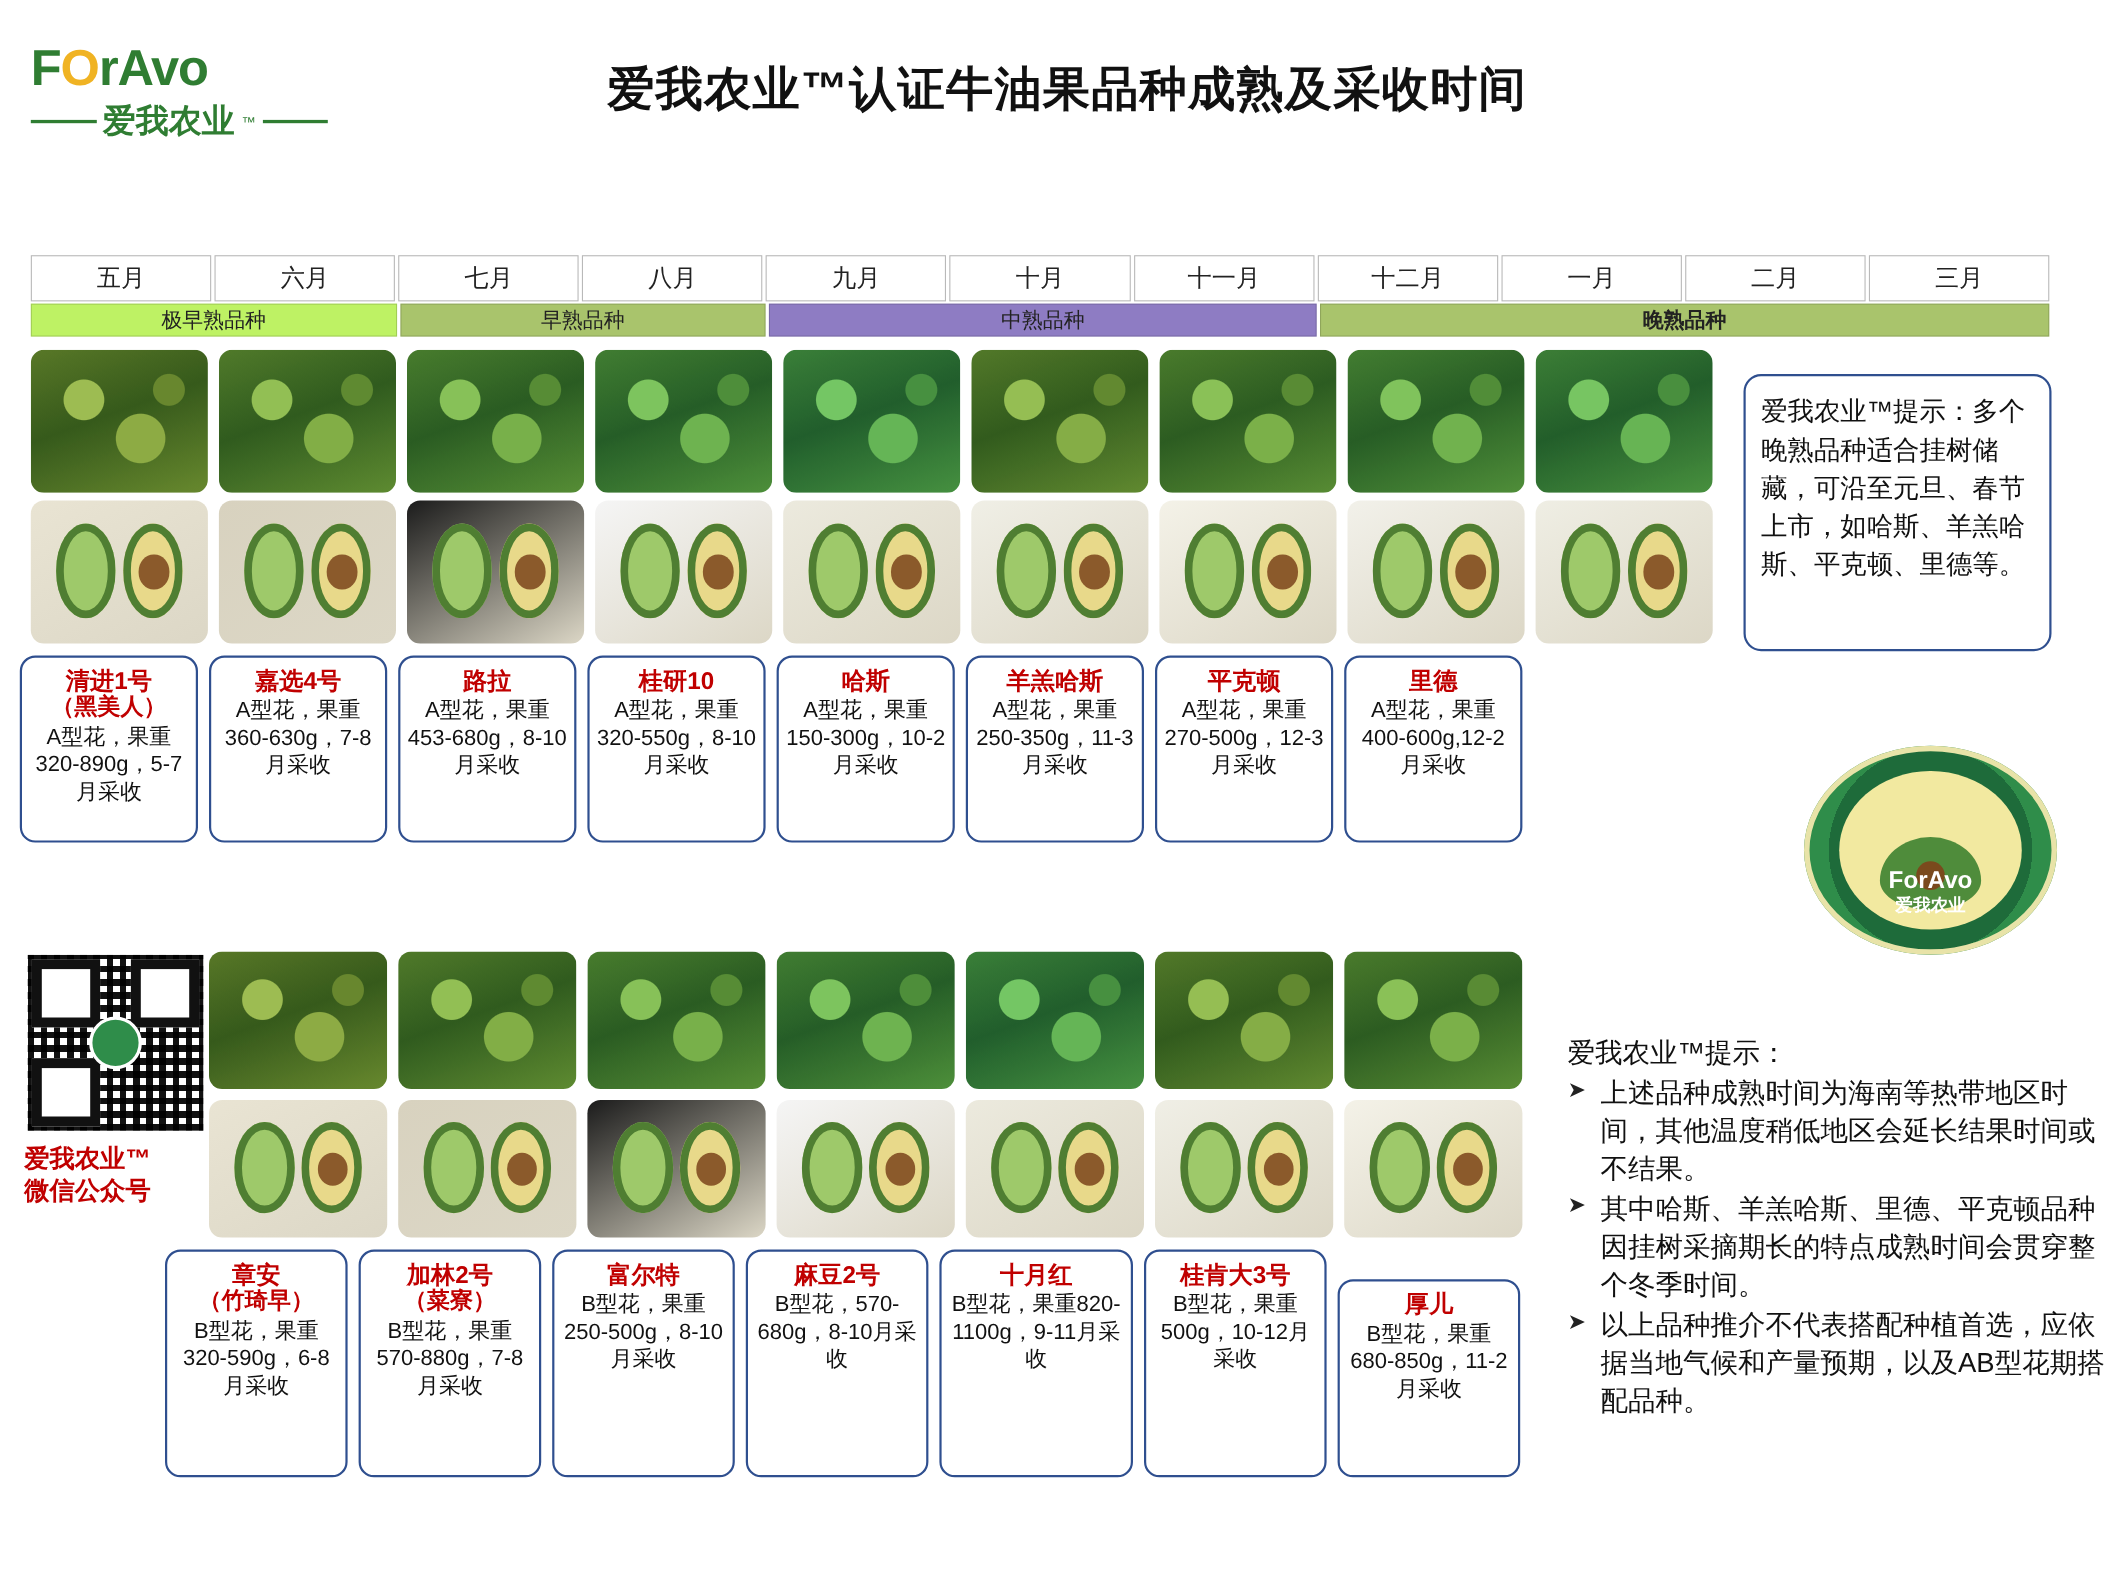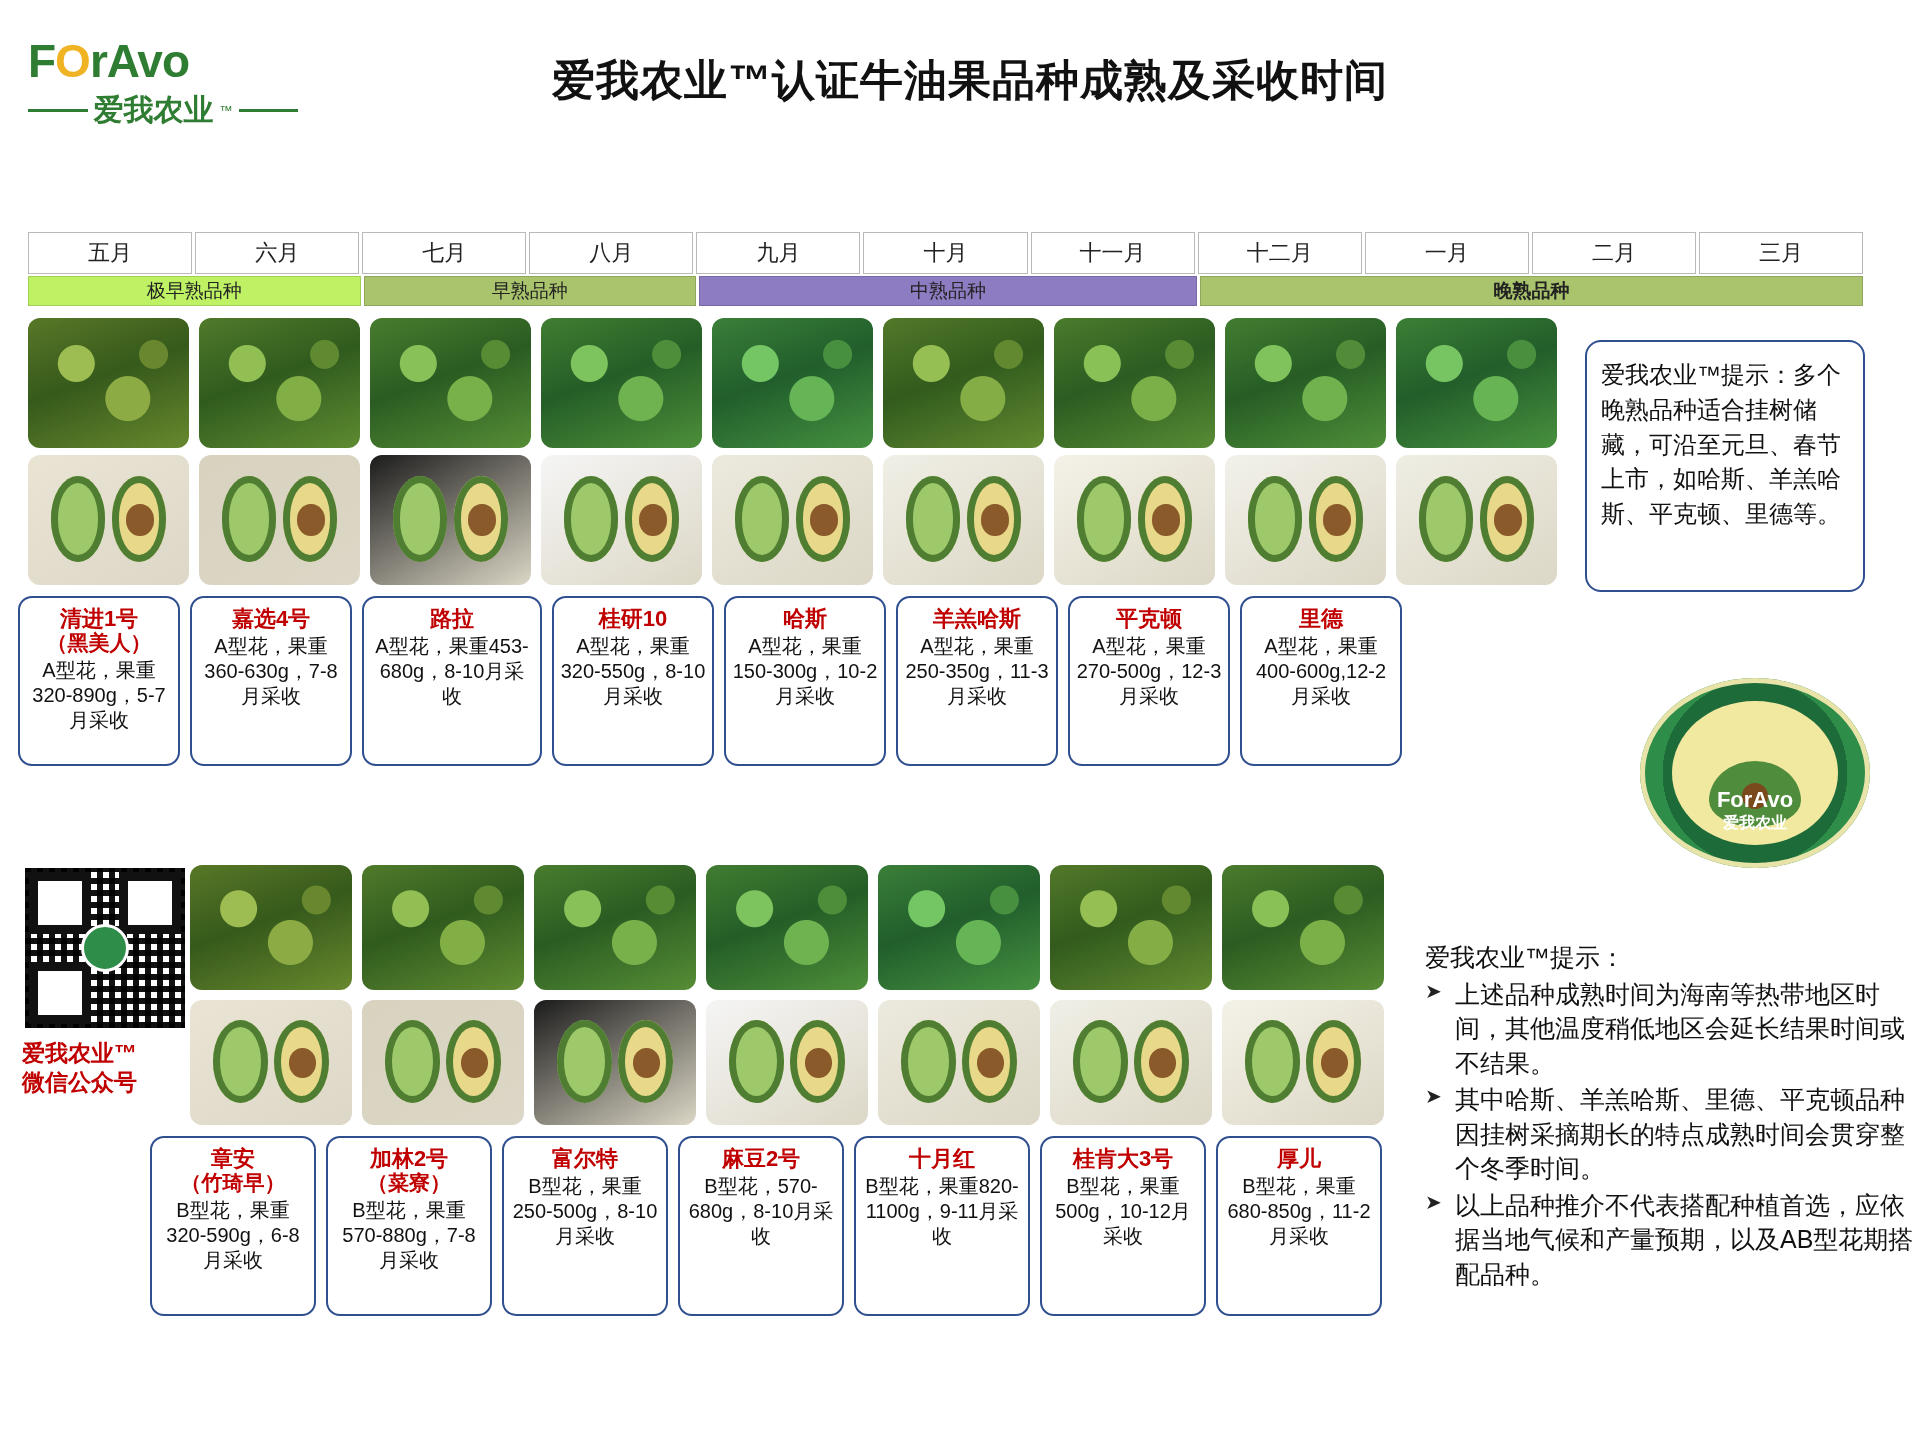--- a/index.html
+++ b/index.html
@@ -246,21 +246,21 @@
 <div class="strip" id="cards-a" style="left:18px;top:596px;width:1560px;">
     <div class="card" style="width: 162px; min-height: 170px;">
       <div class="cname">清进1号</div>
       <div class="calias">（黑美人）</div>
       <div class="cdesc">A型花，果重320-890g，5-7月采收</div>
     </div>
     <div class="card" style="width: 162px; min-height: 170px;">
       <div class="cname">嘉选4号</div>
       <div class="cdesc">A型花，果重360-630g，7-8月采收</div>
     </div>
-    <div class="card" style="width: 180px; min-height: 170px;">
+    <div class="card" style="width: 162px; min-height: 170px;">
       <div class="cname">路拉</div>
       <div class="cdesc">A型花，果重453-680g，8-10月采收</div>
     </div>
     <div class="card" style="width: 162px; min-height: 170px;">
       <div class="cname">桂研10</div>
       <div class="cdesc">A型花，果重320-550g，8-10月采收</div>
     </div>
     <div class="card" style="width: 162px; min-height: 170px;">
       <div class="cname">哈斯</div>
       <div class="cdesc">A型花，果重150-300g，10-2月采收</div>
@@ -373,21 +373,21 @@
       <div class="cdesc">B型花，570-680g，8-10月采收</div>
     </div>
     <div class="card" style="width: 176px; min-height: 180px;">
       <div class="cname">十月红</div>
       <div class="cdesc">B型花，果重820-1100g，9-11月采收</div>
     </div>
     <div class="card" style="width: 166px; min-height: 180px;">
       <div class="cname">桂肯大3号</div>
       <div class="cdesc">B型花，果重500g，10-12月采收</div>
     </div>
-    <div class="card" style="width: 166px; min-height: 180px;">
+    <div class="card" style="width: 166px; min-height: 180px; margin-top: 27px;">
       <div class="cname">厚儿</div>
       <div class="cdesc">B型花，果重680-850g，11-2月采收</div>
     </div>
   </div>
 
 <div id="tips2">
   <div class="t-head">爱我农业™提示：</div>
   <ul id="tips2-list">
       <li>上述品种成熟时间为海南等热带地区时间，其他温度稍低地区会延长结果时间或不结果。</li>
       <li>其中哈斯、羊羔哈斯、里德、平克顿品种因挂树采摘期长的特点成熟时间会贯穿整个冬季时间。</li>

